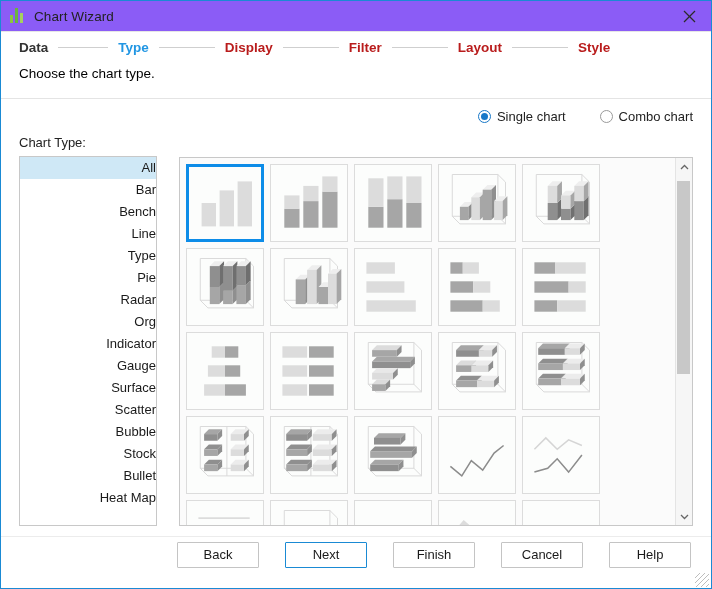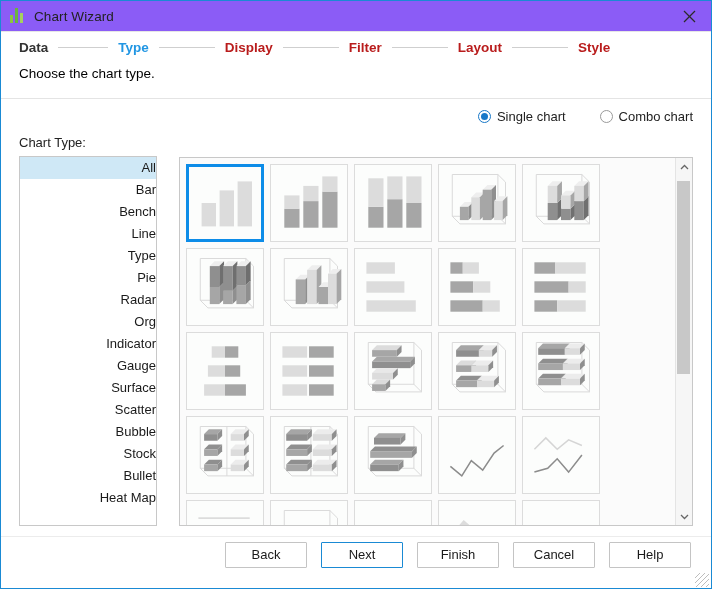--- a/index.html
+++ b/index.html
@@ -182,21 +182,21 @@
     position: absolute; left: 1px; width: 13px;
     top: 6px; height: 58%;
     background: #c8c8c8;
     cursor: default;
   }
 
   
   .footer {
     flex: 0 0 52px;
     display: flex; align-items: center; justify-content: flex-end;
-    gap: 14px;
+    gap: 26px;
     padding: 0 20px 16px 0;
     background: #ffffff;
     border-top: 1px solid #ececec;
     margin-top: 10px;
     position: relative;
   }
   .btn {
     width: 82px; height: 26px;
     border: 1px solid #c4c4c4;
     background: #ffffff;

